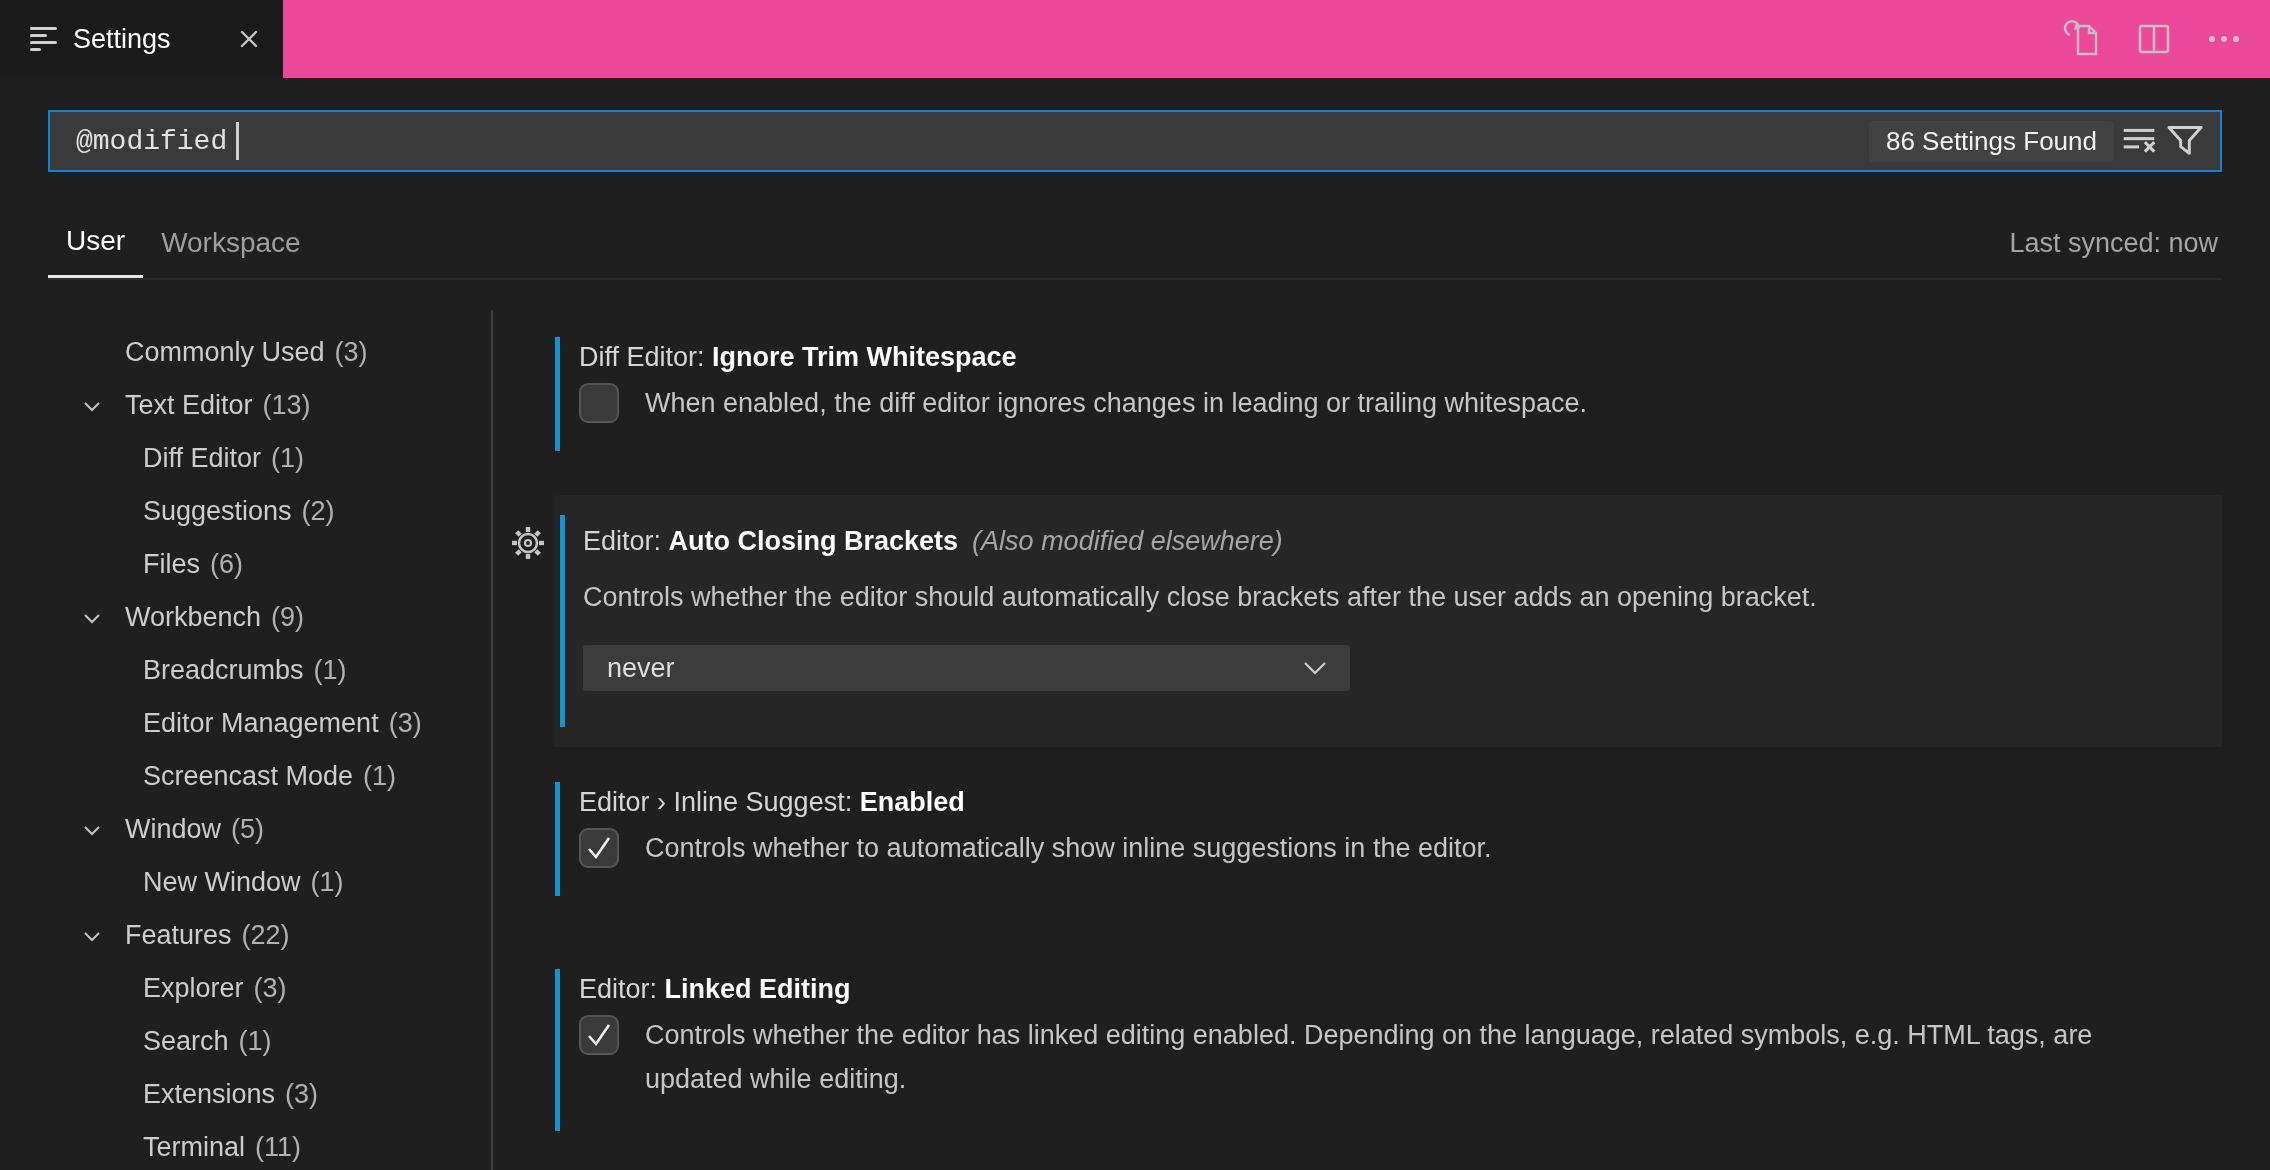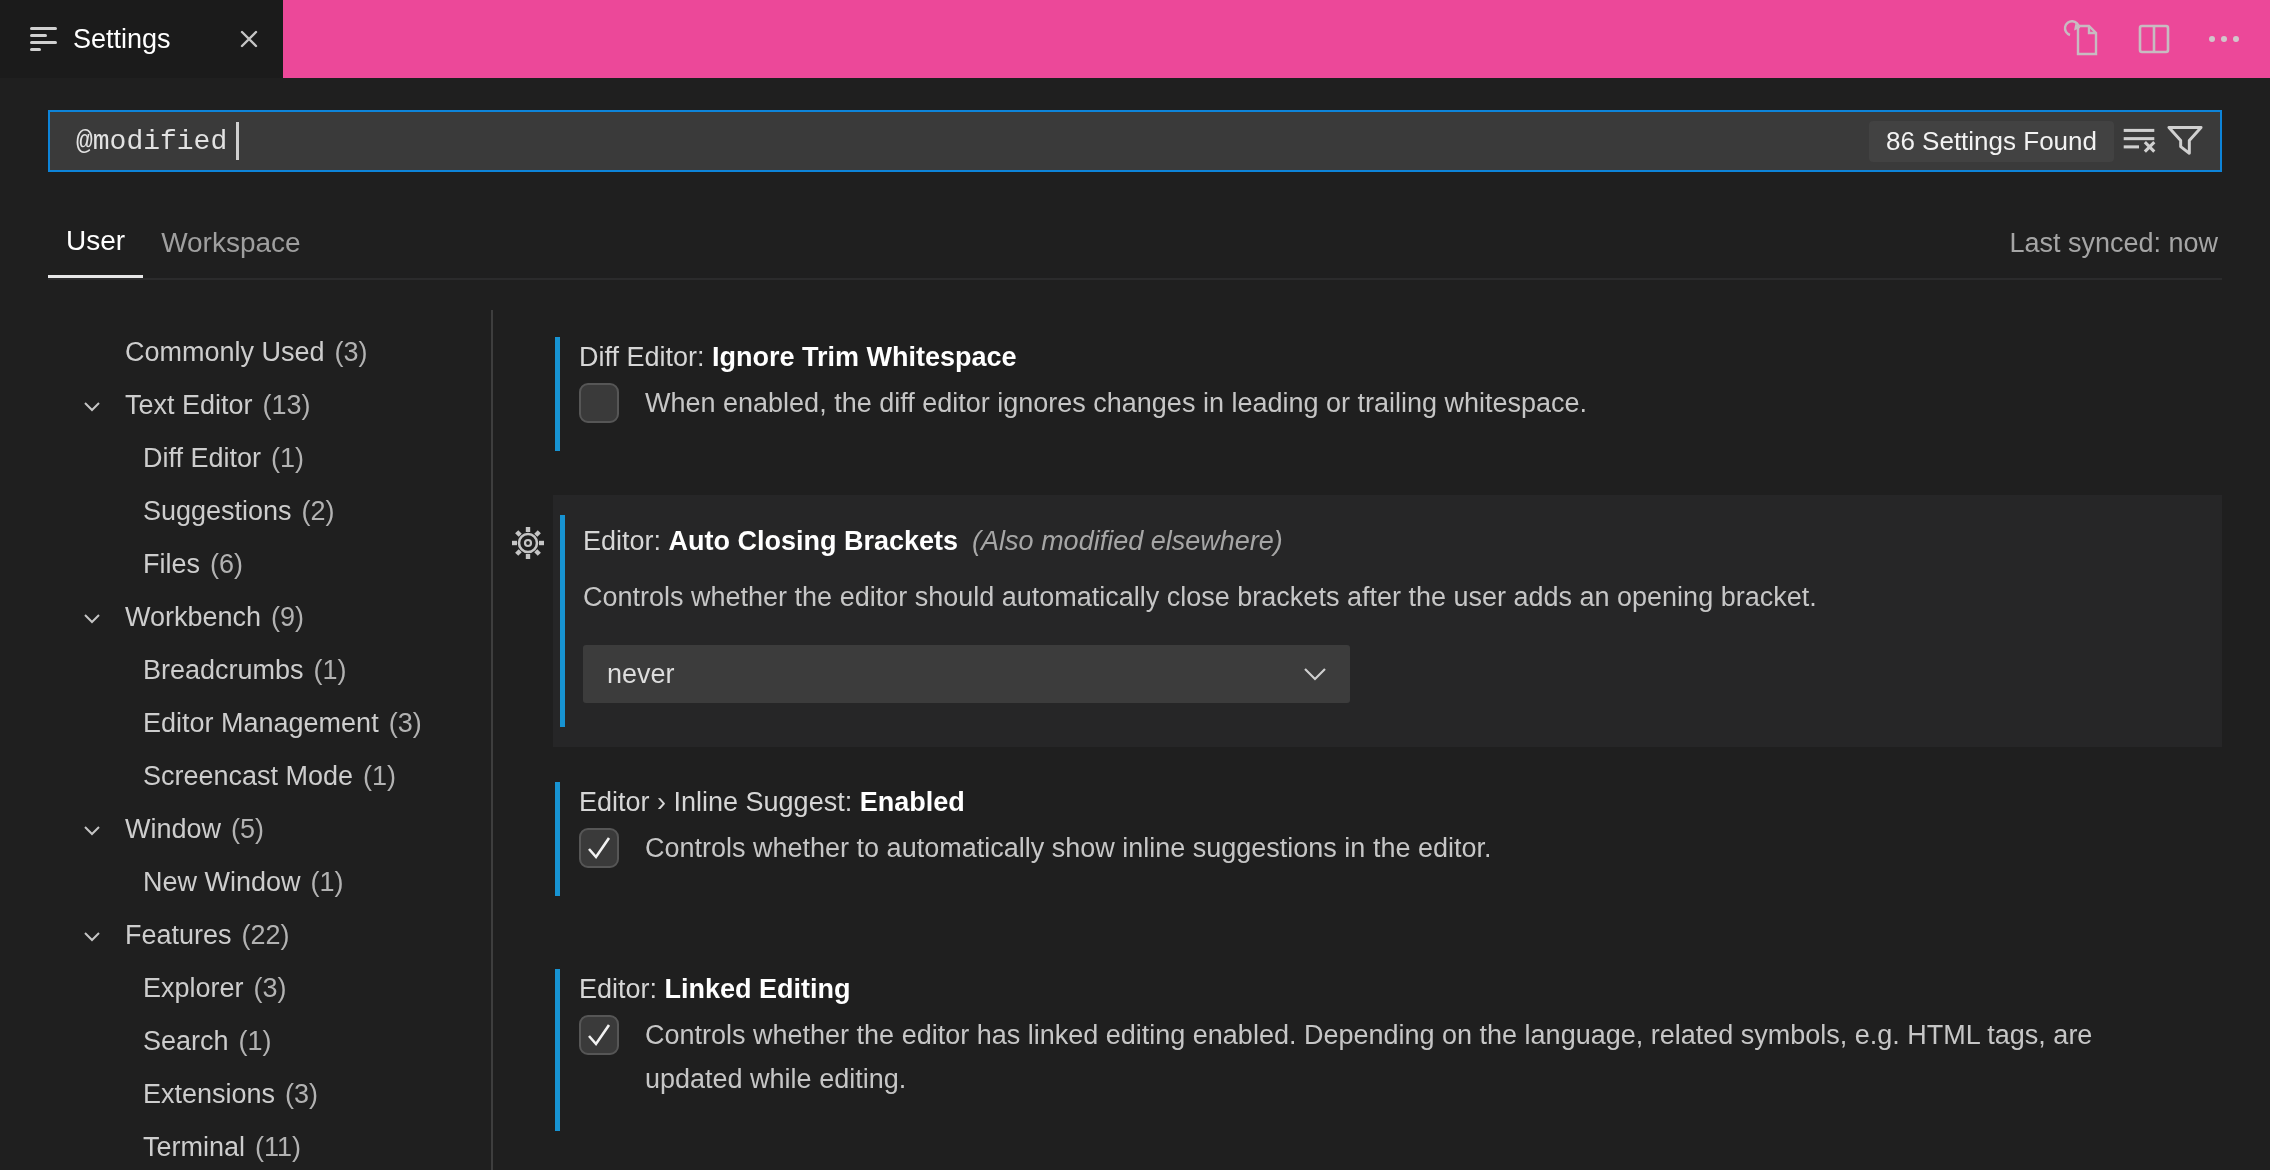--- a/index.html
+++ b/index.html
@@ -52,21 +52,21 @@
   .s-title .annot{font-style:italic;color:#a6a6a6;margin-left:14px;}
   .ctl-line{display:flex;align-items:flex-start;margin-top:8px;}
   .checkbox{flex:none;width:40px;height:40px;box-sizing:border-box;background:#3a3a3a;
       border:2px solid #565656;border-radius:9px;display:flex;align-items:center;justify-content:center;}
   .s-desc{font-size:27px;line-height:44px;color:#c6c6c6;margin-left:26px;margin-top:-2px;}
   .setting.row1{top:333px;height:122px;}
   .setting.row2{top:495px;height:252px;left:553px;background:#262627;padding:28px 0 0 30px;}
   .setting.row2 .mod-bar{left:7px;top:20px;bottom:20px;}
   .gear{position:absolute;left:-46px;top:27px;}
   .s-desc.plain{margin-left:0;margin-top:16px;}
-  .select-box{margin-top:26px;width:767px;height:58px;box-sizing:border-box;background:#3c3c3c;
+  .select-box{margin-top:26px;width:767px;height:46px;box-sizing:border-box;background:#3c3c3c;
       border-radius:3px;display:flex;align-items:center;padding:0 22px 0 24px;}
   .select-value{font-size:27px;color:#dddddd;}
   .select-box svg{margin-left:auto;}
   .setting.row3{top:778px;height:122px;}
   .setting.row4{top:965px;height:170px;}
   .setting.row4 .s-desc{width:1490px;}
 </style>
 </head>
 <body>
 

